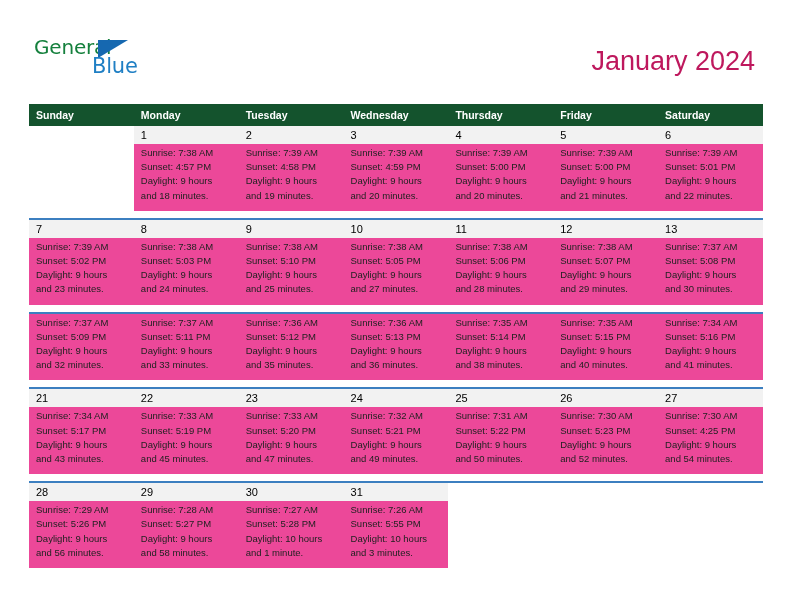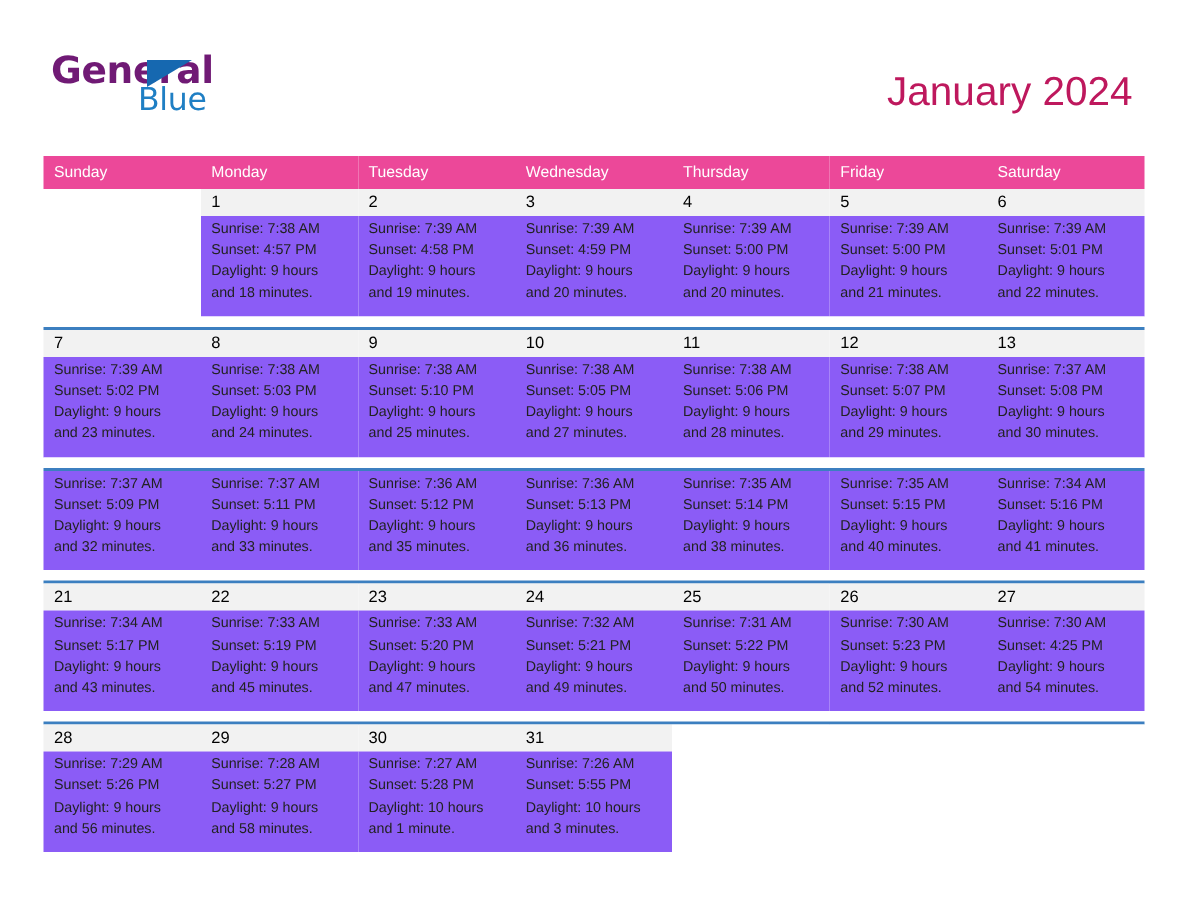--- a/index.html
+++ b/index.html
@@ -33,25 +33,25 @@
     position: absolute;
     left: 34px;
     top: 36px;
     width: 120px;
     height: 46px;
   }
   .logo-general {
     position: absolute;
     left: 0;
     top: 0;
-    font-size: 25px;
+    font-size: 20px;
     letter-spacing: -0.2px;
-    color: #701a75;
+    color: #15803d;
     font-family: "DejaVu Sans", sans-serif;
-    font-weight: 700;
+    font-weight: 400;
     line-height: 22px;
   }
   .logo-blue {
     position: absolute;
     left: 22px;
     top: 19px;
     font-size: 21px;
     letter-spacing: -0.2px;
     color: #1f7fc4;
     font-family: "DejaVu Sans", sans-serif;
@@ -95,24 +95,24 @@
   
   .calendar {
     position: absolute;
     left: 29px;
     top: 104px;
     width: 734px;
     border-collapse: collapse;
     table-layout: fixed;
   }
   .calendar th {
-    background: #ec4899;
+    background: #14532d;
     color: #ffffff;
     font-size: 10.5px;
-    font-weight: 400;
+    font-weight: 700;
     text-align: left;
     padding: 5px 0 5px 7px;
     height: 12px;
     border: none;
   }
   .calendar td {
     vertical-align: top;
     padding: 0;
     border: none;
     width: 104.85px;
@@ -120,21 +120,21 @@
 
   .daynum-row td {
     background: #f2f2f2;
     font-size: 11px;
     color: #000000;
     padding: 2px 0 2px 7px;
     height: 14px;
     line-height: 14px;
   }
   .detail-row td {
-    background: #8b5cf6;
+    background: #ec4899;
     font-size: 9.5px;
     color: #222222;
     padding: 2px 6px 8px 7px;
     line-height: 14.2px;
   }
   .detail-row td.empty,
   .daynum-row td.empty {
     background: #ffffff;
   }
   .daynum-row td.empty { background: #ffffff; }

